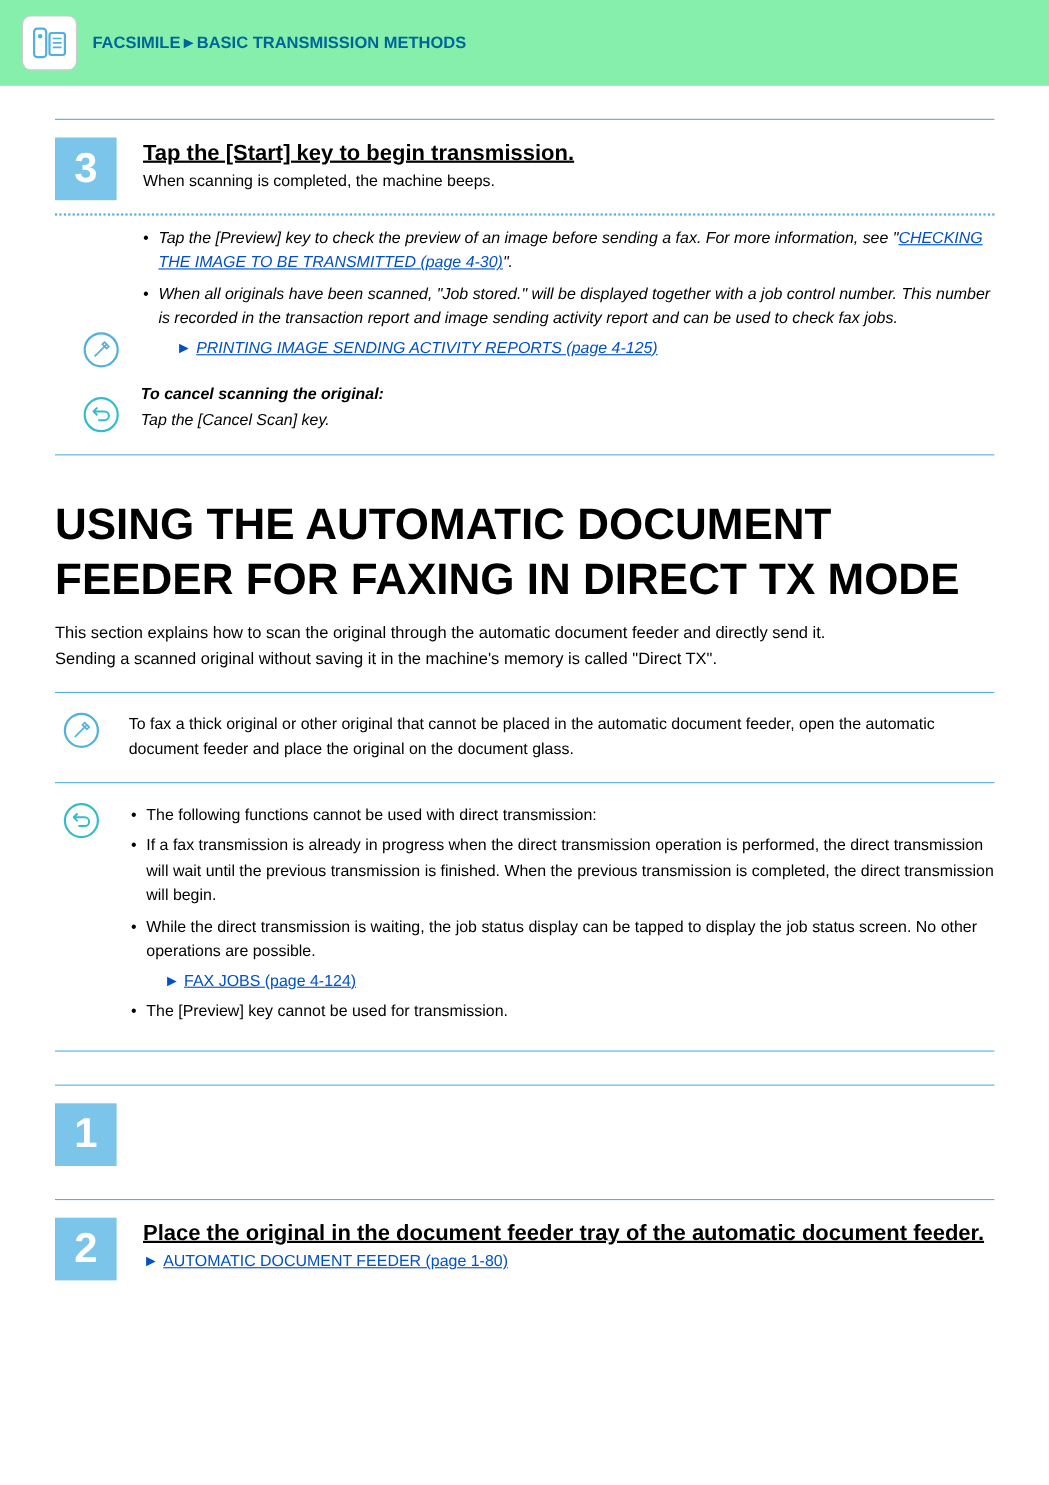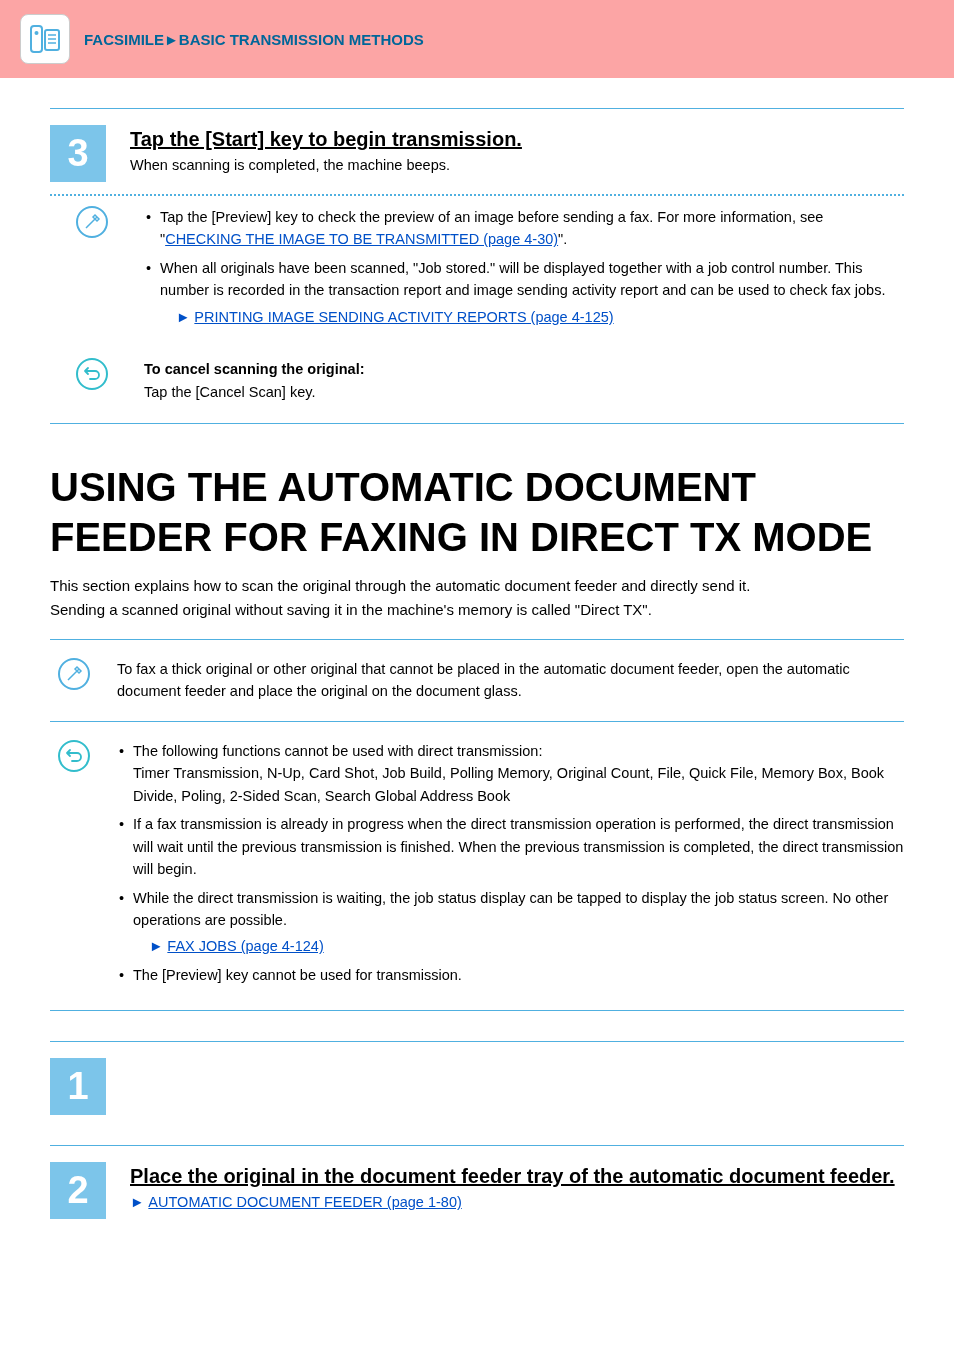--- a/index.html
+++ b/index.html
@@ -1,29 +1,29 @@
 <!DOCTYPE html>
 <html><head>
 <meta charset="utf-8">
 <style>
 * { margin: 0; padding: 0; box-sizing: border-box; }
 body { font-family: Arial, Helvetica, sans-serif; background: #fff; width: 954px; color: #000; }
-.header { background: #fca5a5; padding: 14px 20px; display: flex; align-items: center; gap: 14px; }
+.header { background: #86efac; padding: 14px 20px; display: flex; align-items: center; gap: 14px; }
 .header-icon { background: #fff; border-radius: 8px; width: 50px; height: 50px; display: flex; align-items: center; justify-content: center; border: 1px solid #ccc; }
 .breadcrumb { color: #006699; font-weight: bold; font-size: 15px; }
 .content { padding: 0 50px; }
 .hr-thin { border: none; border-top: 1px solid #50b0e0; margin: 30px 0 16px; }
 .hr-thin2 { border: none; border-top: 1px solid #50b0e0; margin: 10px 0 10px; }
 .step-row { display: flex; gap: 24px; margin-bottom: 12px; position: relative; }
 .step-num { background: #7cc5ea; color: #fff; font-size: 38px; font-weight: bold; width: 56px; height: 57px; display: flex; align-items: center; justify-content: center; flex-shrink: 0; }
 .step-body { flex: 1; padding-top: 3px; }
 .step-title { font-size: 20px; font-weight: bold; margin-bottom: 4px; text-decoration: underline; }
 .step-desc { font-size: 14.5px; line-height: 1.5; }
 .dashed { border: none; border-top: 2px dotted #50b0e0; margin: 10px 0; }
-.sub-row { display: flex; gap: 36px; align-items: flex-start; margin: 6px 0; }
+.sub-row { display: flex; gap: 20px; align-items: flex-end; margin: 6px 0; font-style: italic; }
 .round-icon { width: 32px; height: 32px; border-radius: 50%; border: 2px solid; display: flex; align-items: center; justify-content: center; flex-shrink: 0; margin-left: 26px; }
 .round-icon.blue { border-color: #50b0e0; color: #50b0e0; }
 .round-icon.teal { border-color: #32bdcc; color: #32bdcc; }
 .sub-body { flex: 1; font-size: 14.5px; line-height: 1.55; }
 ul.bullets { list-style: none; padding-left: 0; }
 ul.bullets > li { position: relative; padding-left: 16px; margin-bottom: 6px; }
 ul.bullets > li::before { content: "•"; position: absolute; left: 2px; top: 0; }
 .link { color: #0050c8; text-decoration: underline; }
 .arrow { color: #0050c8; margin-right: 4px; }
 .cancel-title { font-weight: bold; font-size: 14.5px; }
@@ -78,21 +78,21 @@
           <span>Tap the [Preview] key to check the preview of an image before sending a fax. For more information, see "</span><a href="#" class="link">CHECKING THE IMAGE TO BE TRANSMITTED (page 4-30)</a><span>".</span>
         </li>
         <li>
           <span>When all originals have been scanned, "Job stored." will be displayed together with a job control number. This number is recorded in the transaction report and image sending activity report and can be used to check fax jobs.</span>
           <div class="sub-link-line"><span class="arrow">►</span><a href="#" class="link">PRINTING IMAGE SENDING ACTIVITY REPORTS (page 4-125)</a></div>
         </li>
       </ul>
     </div>
   </div>
 
-  <div class="sub-row" style="margin-top:24px;">
+  <div class="sub-row" style="margin-top:14px;">
     <div class="round-icon teal">
       <svg width="18" height="18" viewBox="0 0 18 18">
           <path d="M5 9 L2 6 L5 3 M2 6 H12 A4 4 0 0 1 12 14 H7" stroke="#32bdcc" stroke-width="1.8" fill="none" stroke-linecap="round" stroke-linejoin="round"></path>
         </svg>
     </div>
     <div class="sub-body">
       <div class="cancel-title">To cancel scanning the original:</div>
       <div>Tap the [Cancel Scan] key.</div>
     </div>
   </div>
@@ -119,21 +119,20 @@
   <div class="note-row">
     <div class="round-icon teal">
       <svg width="18" height="18" viewBox="0 0 18 18">
           <path d="M5 9 L2 6 L5 3 M2 6 H12 A4 4 0 0 1 12 14 H7" stroke="#32bdcc" stroke-width="1.8" fill="none" stroke-linecap="round" stroke-linejoin="round"></path>
         </svg>
     </div>
     <div class="note-text">
       <ul class="bullets indent-list">
         <li>
           <span>The following functions cannot be used with direct transmission:</span><br>
-          <span>Timer Transmission, N-Up, Card Shot, Job Build, Polling Memory, Original Count, File, Quick File, Memory Box, Book Divide, Poling, 2-Sided Scan, Search Global Address Book</span>
         </li>
         <li>If a fax transmission is already in progress when the direct transmission operation is performed, the direct transmission will wait until the previous transmission is finished. When the previous transmission is completed, the direct transmission will begin.</li>
         <li>
           <span>While the direct transmission is waiting, the job status display can be tapped to display the job status screen. No other operations are possible.</span>
           <div class="sub-link-line"><span class="arrow">►</span><a href="#" class="link">FAX JOBS (page 4-124)</a></div>
         </li>
         <li>The [Preview] key cannot be used for transmission.</li>
       </ul>
     </div>
   </div>

